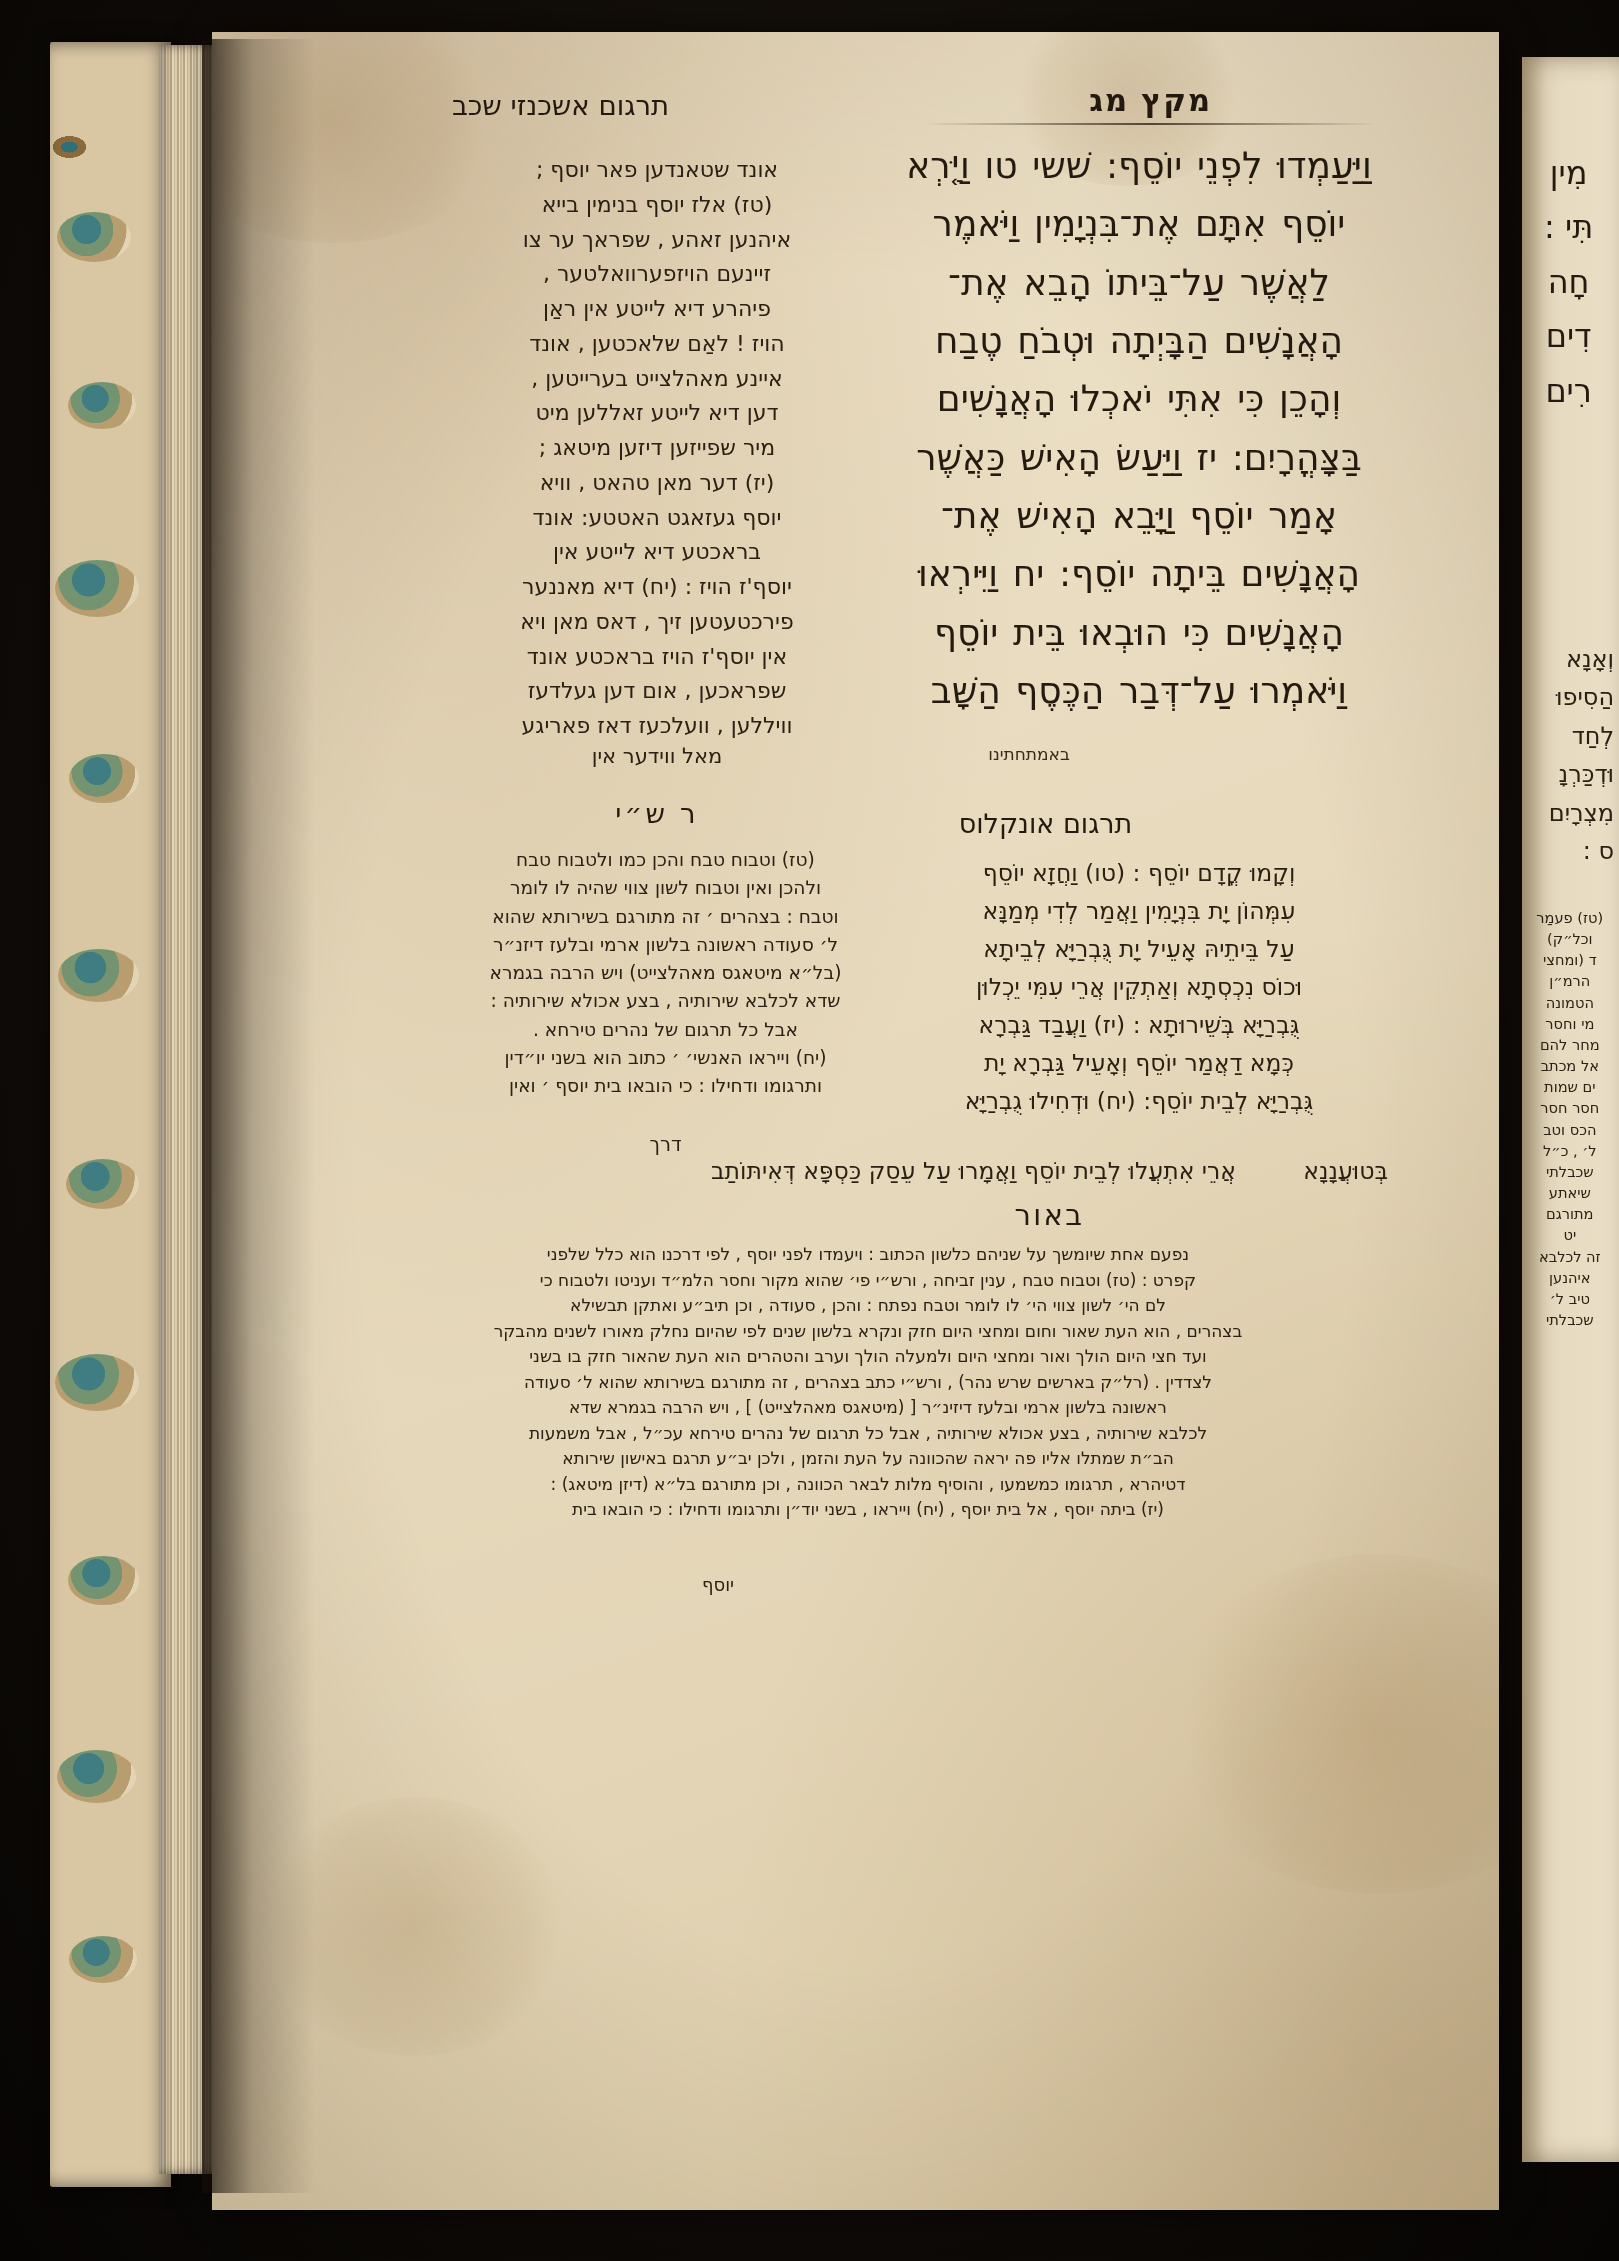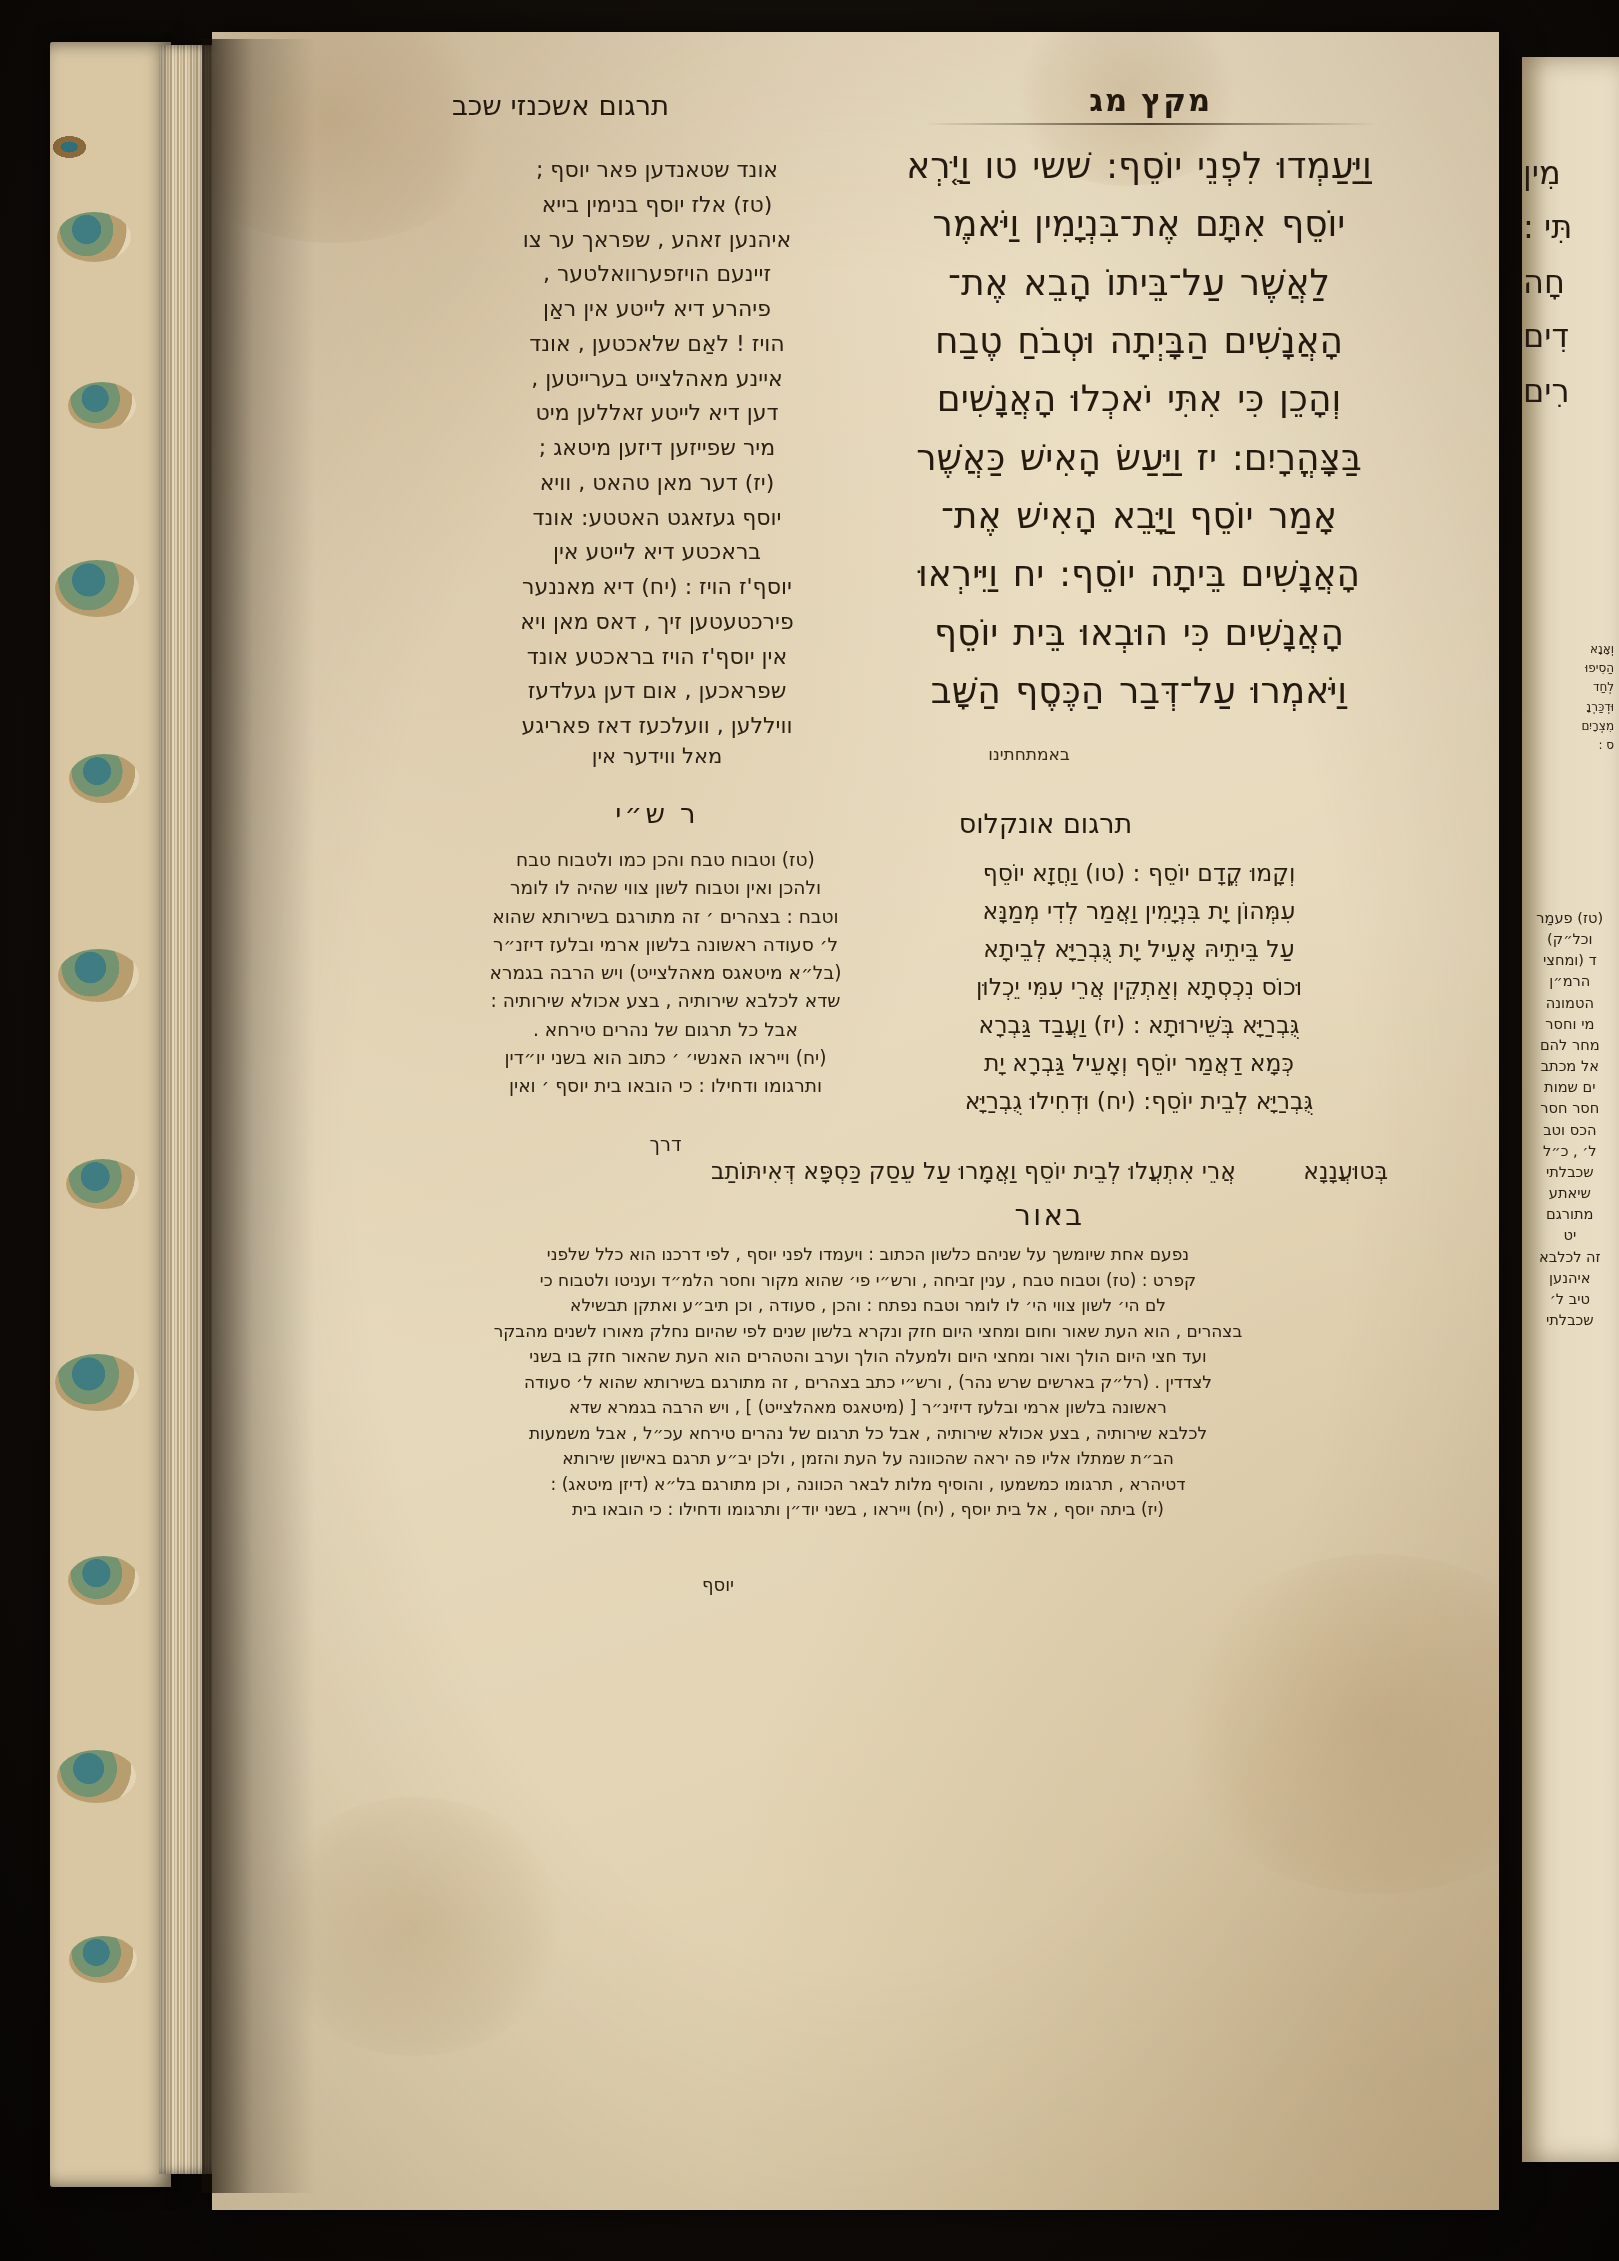--- a/index.html
+++ b/index.html
@@ -252,29 +252,29 @@
     color: #2b2114;
   }
 
   
   #rp-top {
     position: absolute;
     right: 4.9px; top: 89px;
     width: 91px;
     font-size: 32px;
     line-height: 1.7;
-    text-align: left;
+    text-align: center;
     color: #241a10;
     direction: rtl;
   }
   #rp-mid {
     position: absolute;
     right: 4.9px; top: 583px;
     width: 91px;
-    font-size: 12px;
+    font-size: 24px;
     line-height: 1.6;
     text-align: right;
     color: #2a2014;
     direction: rtl;
   }
   #rp-bot {
     position: absolute;
     right: 3.2px; top: 850px;
     width: 92px;
     font-size: 14.6px;

